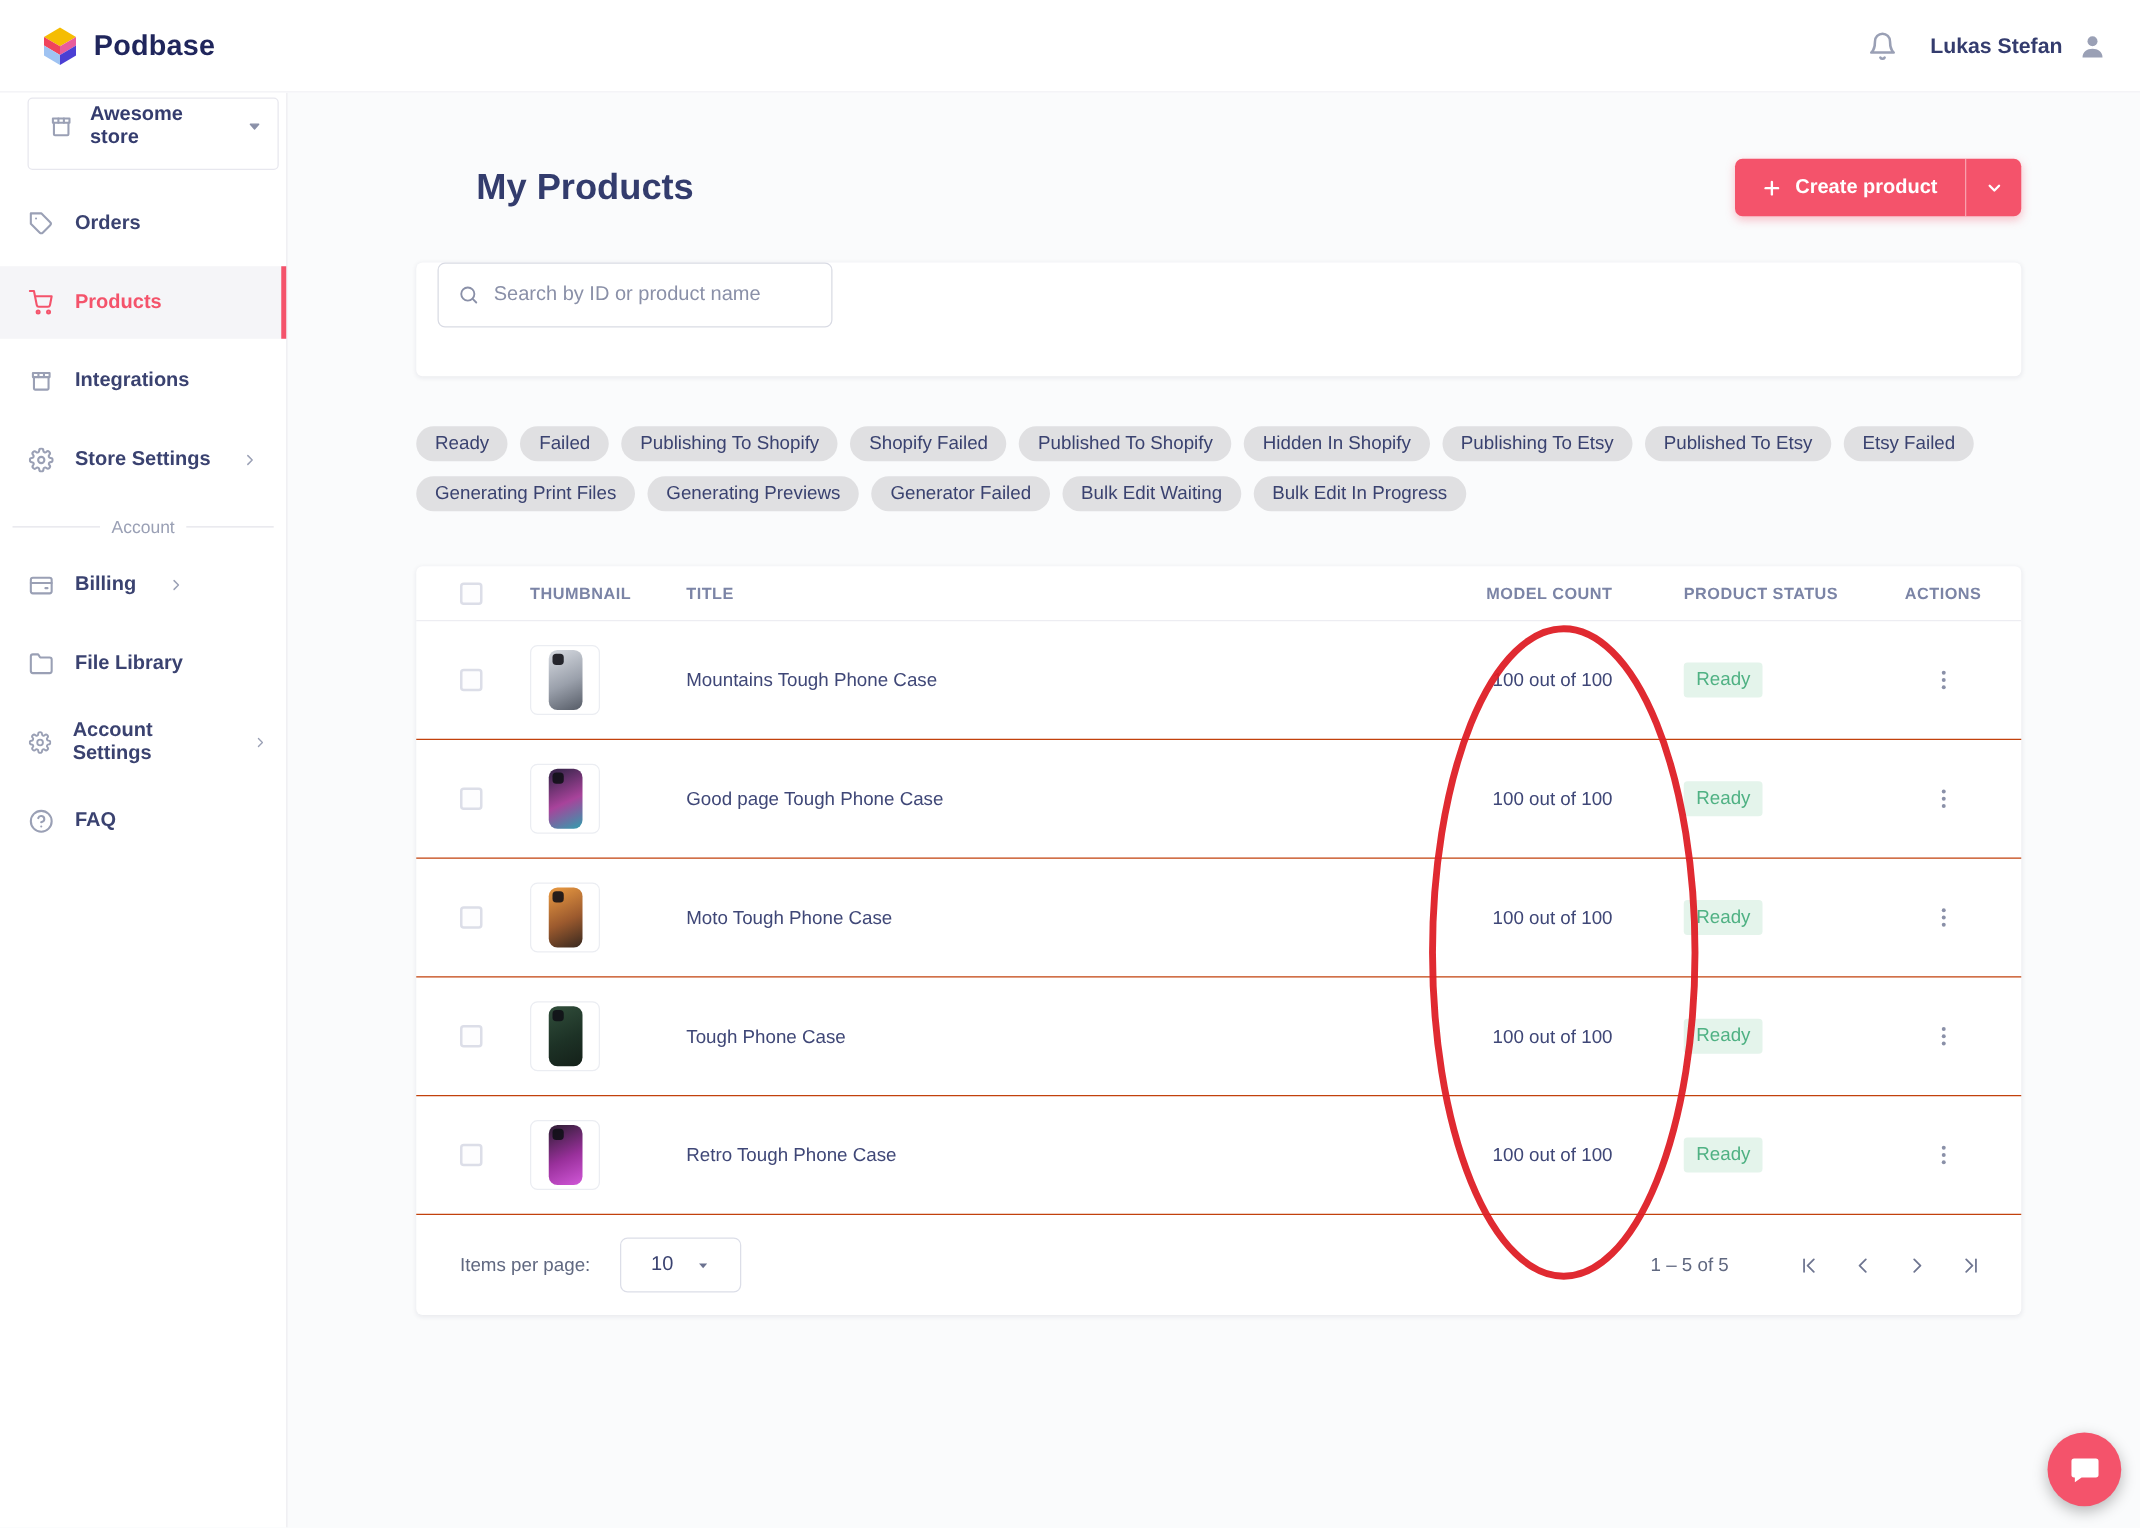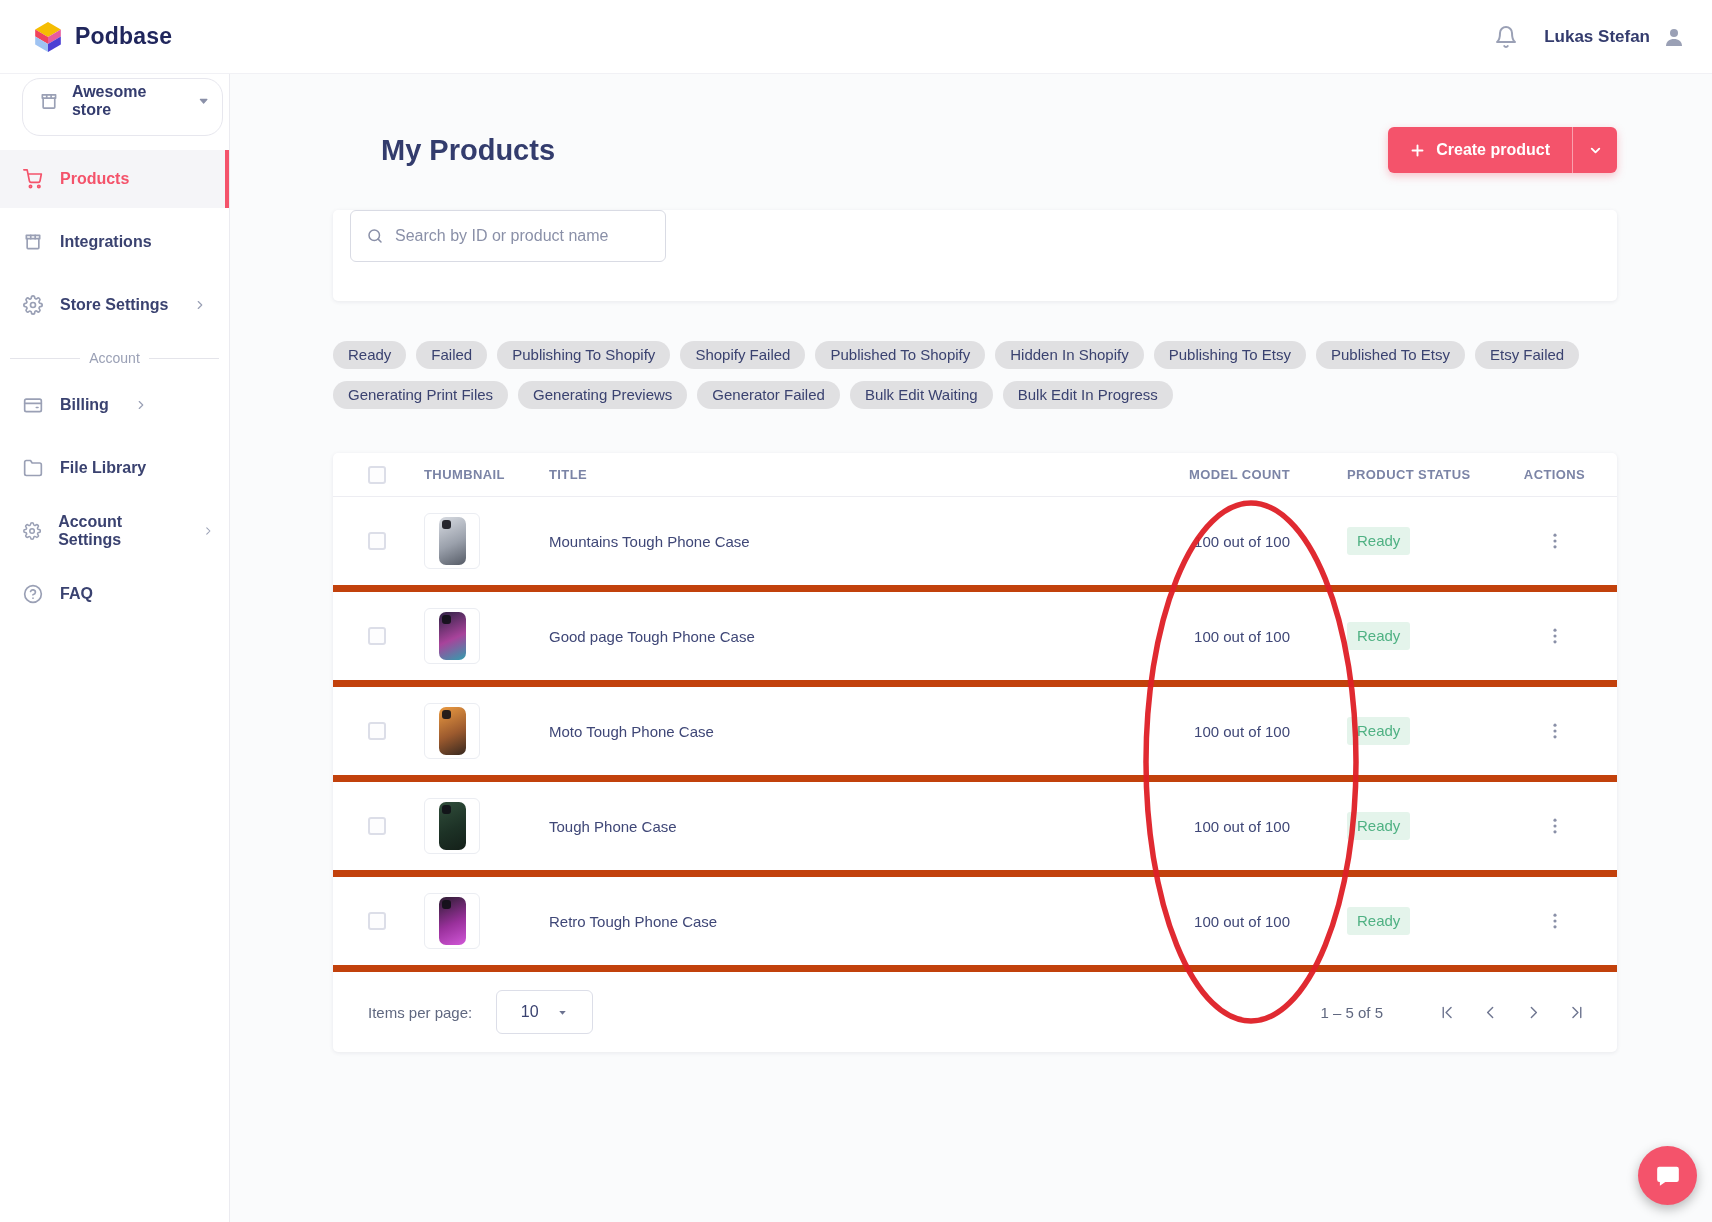--- a/index.html
+++ b/index.html
@@ -28,21 +28,21 @@
   .user-name { font-size:17px; font-weight:700; color:#343c6e; }
 
   
   .sidebar {
     position:absolute; top:74px; left:0; bottom:0; width:230px;
     background:#fff; border-right:1px solid #ebebf0; z-index:5;
     padding-top:4px;
   }
   .store-selector {
     margin:0 6px 14px 22px; height:58px;
-    border:1px solid #e7e7ee; border-radius:18px;
+    border:1px solid #e7e7ee; border-radius:4px;
     display:flex; align-items:center; gap:13px; padding:0 12px 12px 16px;
     cursor:pointer; background:#fff;
   }
   .store-selector .label { font-size:16px; font-weight:700; color:#343c6e; }
   .store-selector .caret { margin-left:auto; }
   .nav-item {
     height:58px; margin-bottom:5px;
     display:flex; align-items:center; gap:17px; padding:0 14px 0 23px;
     font-size:16px; font-weight:700; color:#3a4270; cursor:pointer;
   }
@@ -101,21 +101,21 @@
   .table-card { width:1284px; margin-top:44px; }
   .tgrid {
     display:grid;
     grid-template-columns:56px 125px 1fr 185px 190px 115px;
     align-items:center; padding:0 20px 0 35px;
   }
   .thead { height:44px; font-size:13px; font-weight:700; letter-spacing:.4px; color:#7b84a6; border-bottom:1px solid #ededf2; }
   .th-model { text-align:right; padding-right:2px; }
   .th-status { padding-left:55px; }
   .th-actions { padding-left:30px; text-align:center; }
-  .trow { height:95px; border-bottom:7px solid #c2410c; font-size:15px; color:#3f4777; }
+  .trow { height:95px; border-bottom:1px solid #c2410c; font-size:15px; color:#3f4777; }
   .checkbox {
     width:18px; height:18px; border:2px solid #dcdee8; border-radius:3px;
     background:#fdfdfe; cursor:pointer;
   }
   .thumb-frame {
     width:56px; height:56px; border:1px solid #ebedf2; border-radius:6px;
     background:#fff; display:flex; align-items:center; justify-content:center;
   }
   .phone {
     width:27px; height:48px; border-radius:7px; position:relative;
@@ -194,20 +194,27 @@
       <path d="M4 4h16v4H4z"></path>
         <path d="M9.3 4v4M14.6 4v4"></path>
         <path d="M5 8v11a1 1 0 0 0 1 1h12a1 1 0 0 0 1-1V8"></path>
     </svg>
     <span class="label">Awesome store</span>
     <svg class="ico caret" width="14" height="14" viewBox="0 0 24 24" style="stroke:#8a90a8;fill:#8a90a8">
         <polygon points="6,9 18,9 12,16"></polygon>
       </svg>
   </div>
 
+  <div class="nav-item">
+    <svg class="ico" width="20" height="20" viewBox="0 0 24 24">
+      <path d="M20.59 13.41l-7.17 7.17a2 2 0 0 1-2.83 0L2 12V2h10l8.59 8.59a2 2 0 0 1 0 2.82z"></path>
+        <line x1="7" y1="7" x2="7.01" y2="7"></line>
+    </svg>
+    <span>Orders</span>
+  </div>
 
   <div class="nav-item active">
     <svg class="ico" width="20" height="20" viewBox="0 0 24 24">
       <circle cx="9" cy="21" r="1.4"></circle>
         <circle cx="19" cy="21" r="1.4"></circle>
       <path d="M1 1h4l2.68 13.39a2 2 0 0 0 2 1.61h8.72a2 2 0 0 0 2-1.61L22 6H6"></path>
     </svg>
     <span>Products</span>
   </div>
 

